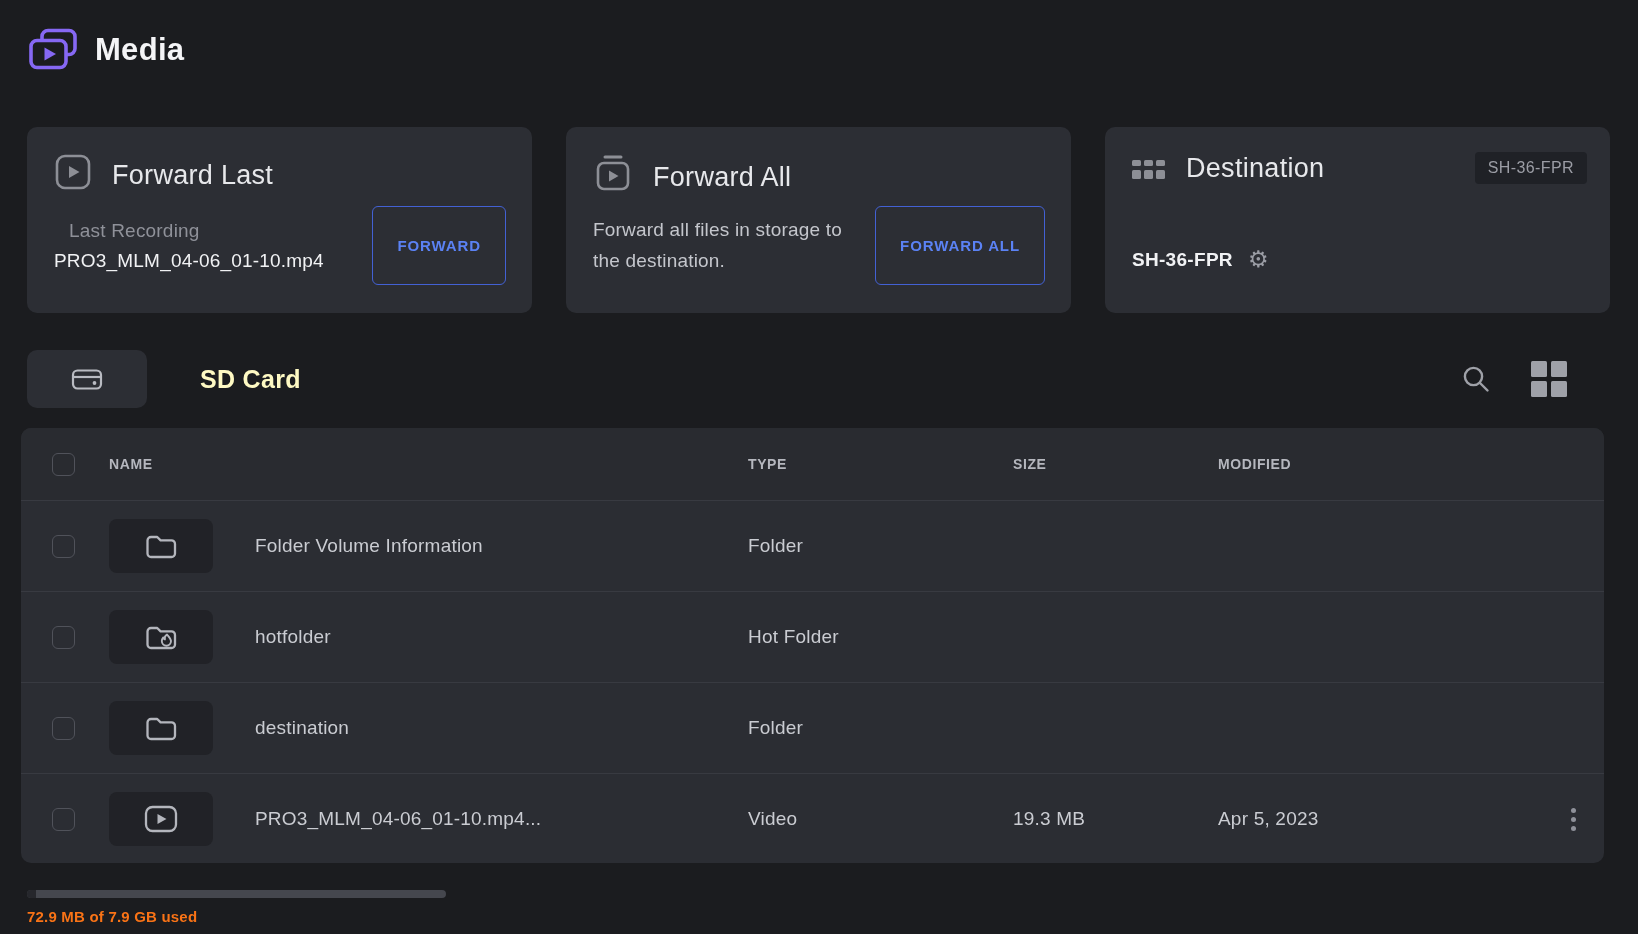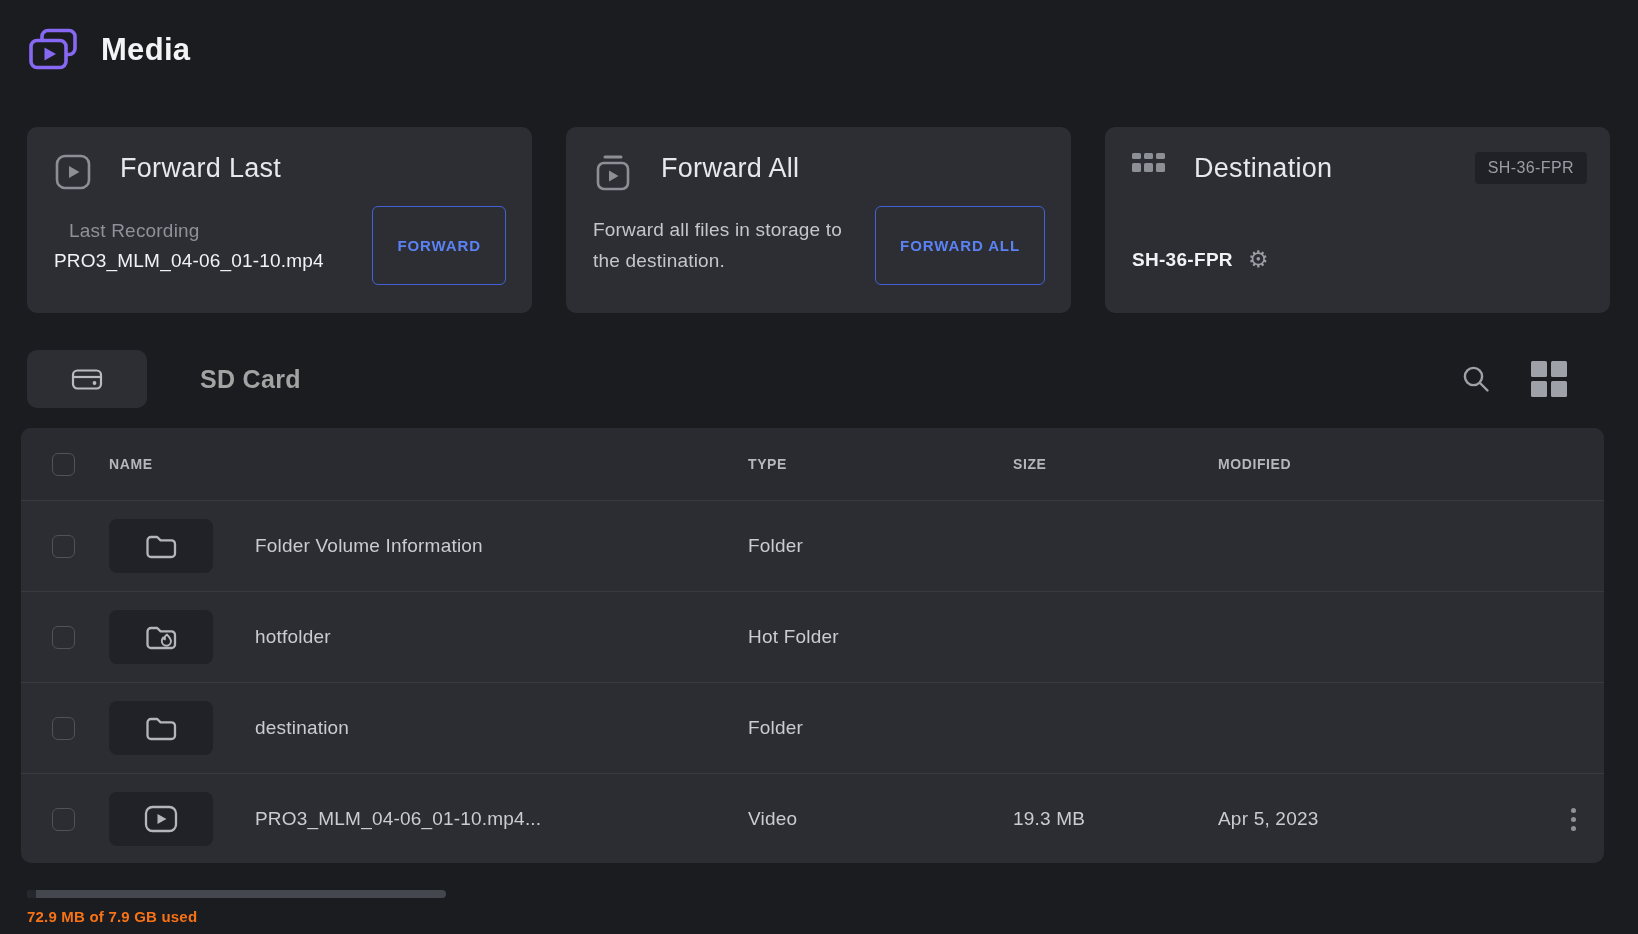--- a/index.html
+++ b/index.html
@@ -5,30 +5,30 @@
   * { margin:0; padding:0; box-sizing:border-box; }
   html,body { width:1638px; height:934px; overflow:hidden; }
   body {
     background:#1b1c1f;
     font-family:"Liberation Sans", sans-serif;
     position:relative;
     color:#e8e9ec;
   }
 
   
-  .app-header { position:absolute; left:27px; top:26px; display:flex; align-items:center; gap:22px; }
+  .app-header { position:absolute; left:27px; top:26px; display:flex; align-items:center; gap:16px; }
   .page-title { font-size:31px; font-weight:700; color:#f4f4f6; letter-spacing:.3px; }
 
   
   .cards { position:absolute; left:27px; top:127px; width:1583px; height:186px; display:flex; gap:34px; }
   .card {
     flex:1; background:#2c2e34; border-radius:10px;
     padding:26px 26px 28px 27px; display:flex; flex-direction:column; position:relative;
   }
-  .card-head { display:flex; align-items:flex-start; gap:28px; }
+  .card-head { display:flex; align-items:flex-end; gap:20px; }
   .card-title { font-size:27px; font-weight:500; color:#e7e8eb; letter-spacing:.3px; }
   .card-body { margin-top:auto; display:flex; align-items:center; justify-content:space-between; }
   .meta-label { font-size:19px; color:#8f9199; margin-bottom:8px; letter-spacing:.2px;margin-left:15px; }
   .meta-value { font-size:19px; color:#f1f2f4; font-weight:500; letter-spacing:.2px; }
   .btn {
     background:transparent; border:1px solid #4361d4; color:#5b82f4;
     font-family:"Liberation Sans", sans-serif;
     font-size:15px; font-weight:700; letter-spacing:.9px;
     padding:30px 24px; border-radius:6px; cursor:pointer; white-space:nowrap;
   }
@@ -41,21 +41,21 @@
   .dest-body { margin-top:auto; margin-bottom:14px; display:flex; align-items:center; gap:15px; }
   .dest-value { font-size:19px; font-weight:600; color:#f1f2f4; letter-spacing:.3px; }
   .gear { font-family:"DejaVu Sans", sans-serif; font-size:23px; color:#9b9da5; line-height:1; cursor:pointer; }
 
   
   .storage-bar { position:absolute; left:27px; top:350px; width:1583px; height:58px; display:flex; align-items:center; }
   .sd-btn {
     width:120px; height:58px; background:#2c2e34; border-radius:10px;
     display:flex; align-items:center; justify-content:center; cursor:pointer; border:none;
   }
-  .storage-title { margin-left:53px; font-size:25px; font-weight:700; color:#a3a3a3; letter-spacing:.3px; }
+  .storage-title { margin-left:53px; font-size:25px; font-weight:700; color:#fef9c3; letter-spacing:.3px; }
   .storage-actions { margin-left:auto; display:flex; align-items:center; gap:40px; padding-right:43px; }
 
   
   .file-table {
     position:absolute; left:21px; top:428px; width:1583px; height:435px;
     background:#2b2d33; border-radius:10px; overflow:hidden;
   }
   .thead, .trow {
     display:grid; grid-template-columns:88px 639px 265px 205px 324px 1fr;
     align-items:center;

